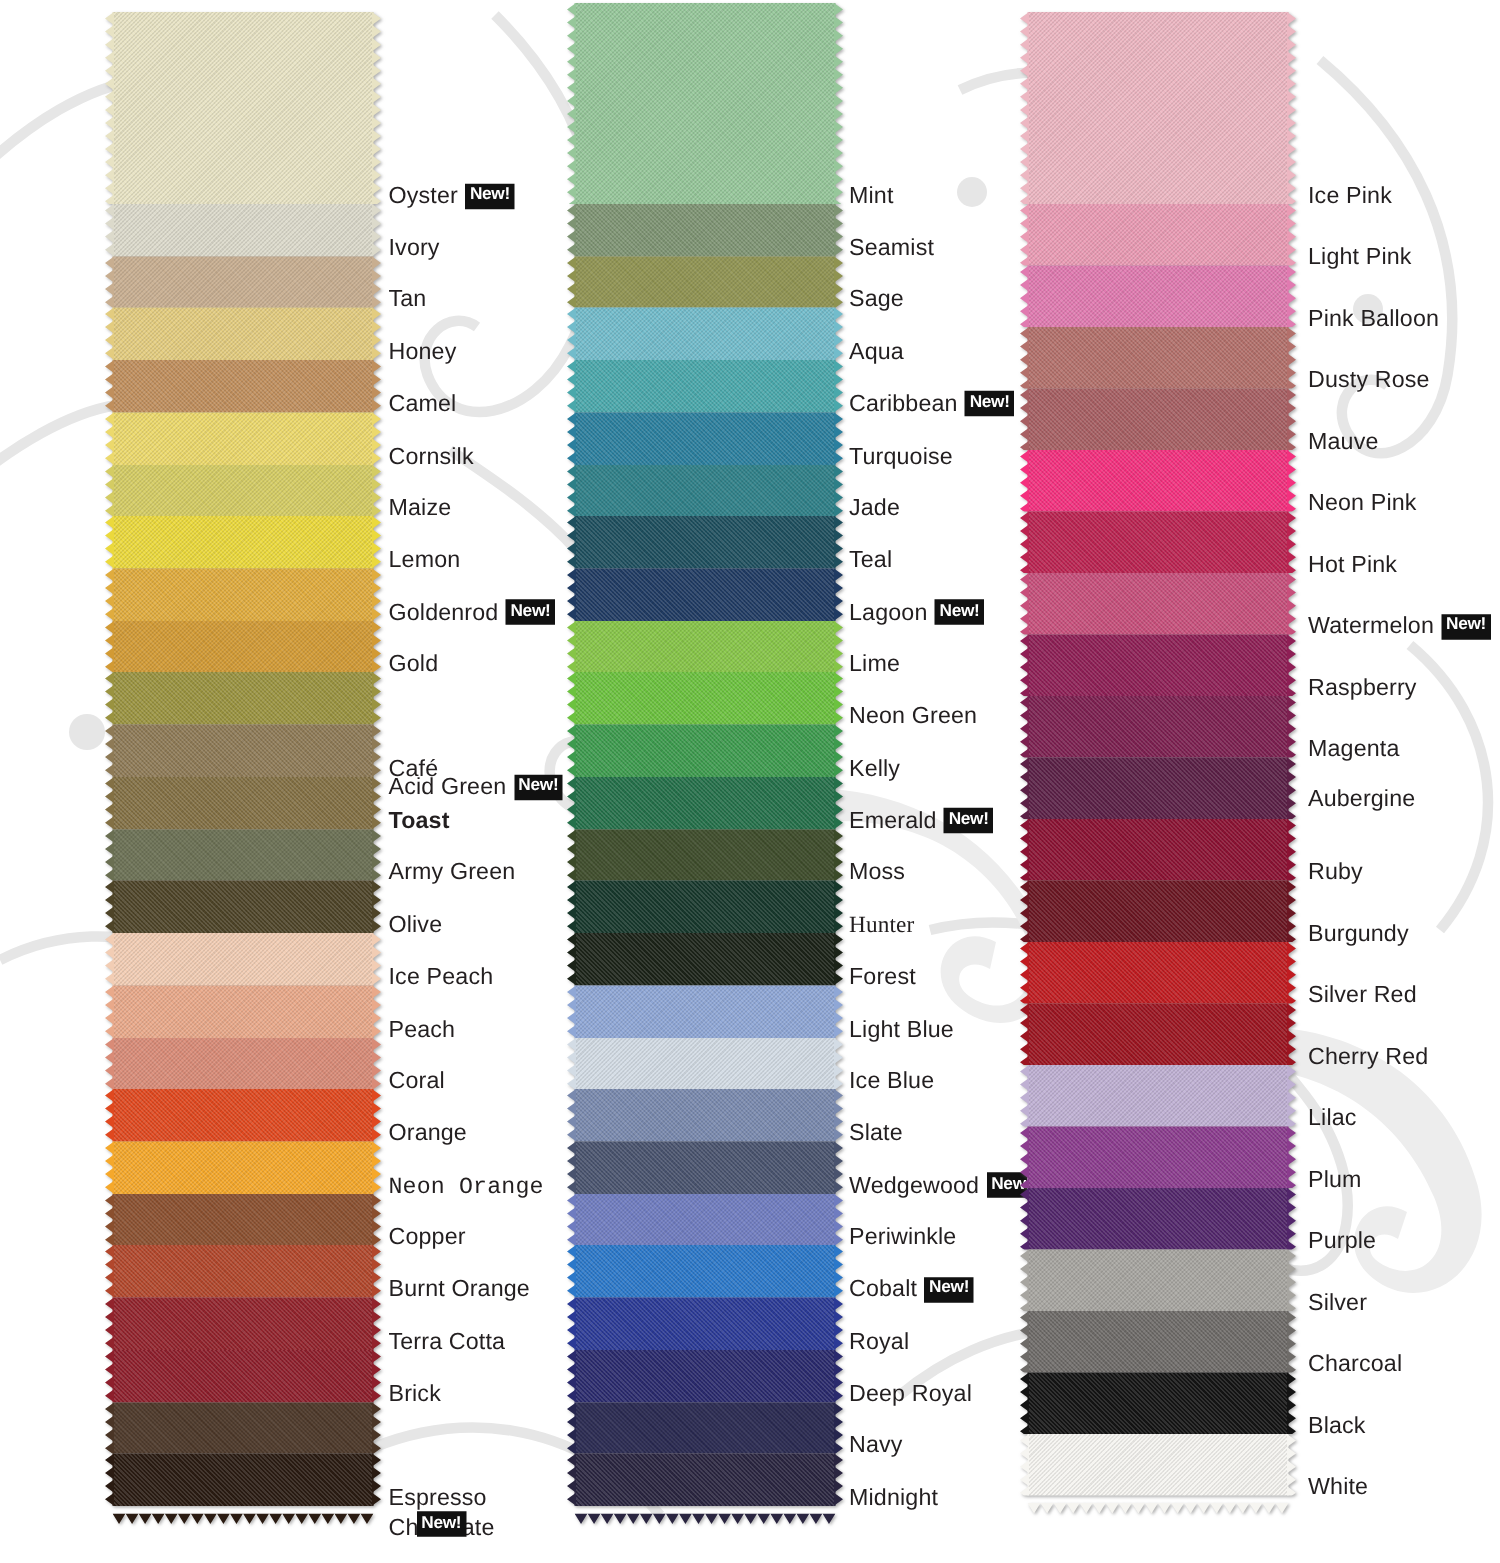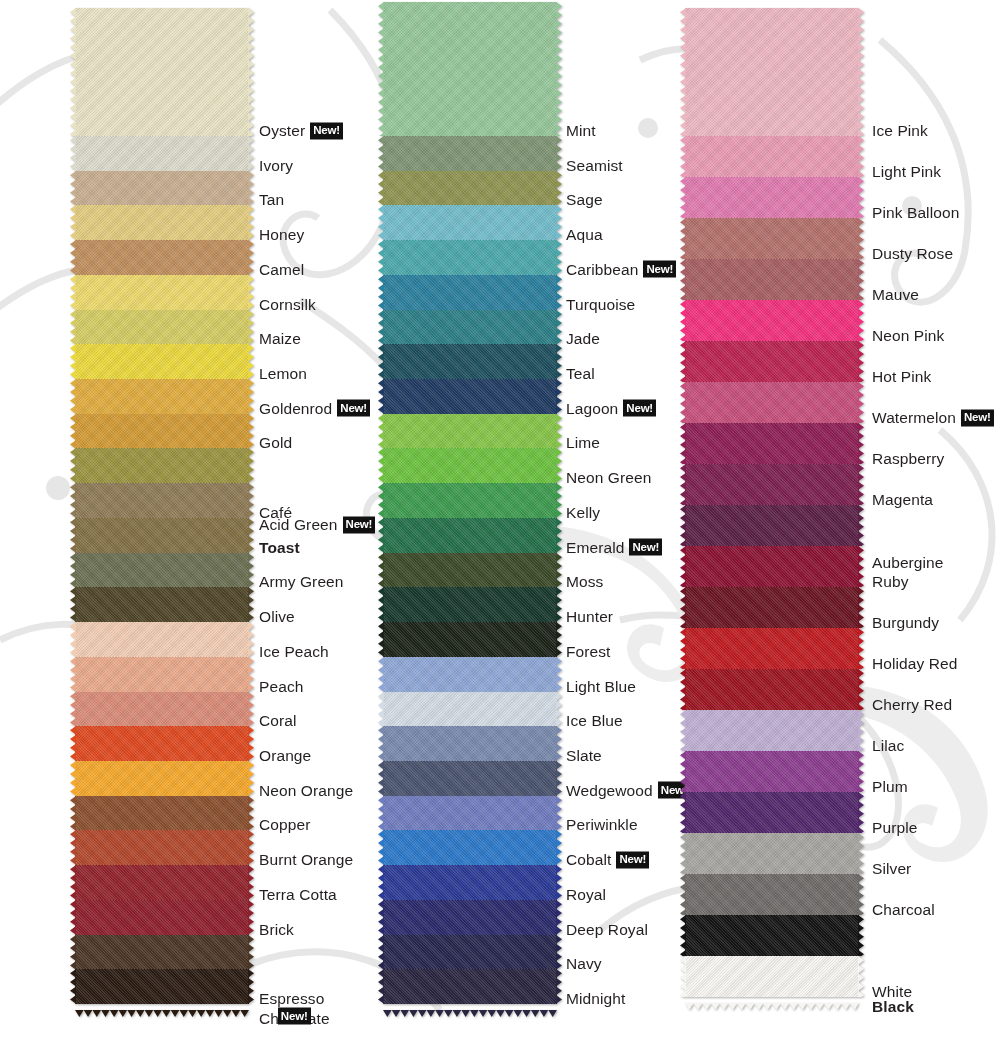--- a/index.html
+++ b/index.html
@@ -492,21 +492,21 @@
       </div>
       <div class="label-row" style="top: 677.52px;">
         <span class="label-text">Peach</span>
       </div>
       <div class="label-row" style="top: 712.24px;">
         <span class="label-text">Coral</span>
       </div>
       <div class="label-row" style="top: 746.96px;">
         <span class="label-text">Orange</span>
       </div>
-      <div class="label-row" style="top: 781.68px;">
+      <div class="label-row" style="top: 781.68px; font-family: Liberation Mono, monospace;">
         <span class="label-text">Neon Orange</span>
       </div>
       <div class="label-row" style="top: 816.4px;">
         <span class="label-text">Copper</span>
       </div>
       <div class="label-row" style="top: 851.12px;">
         <span class="label-text">Burnt Orange</span>
       </div>
       <div class="label-row" style="top: 885.84px;">
         <span class="label-text">Terra Cotta</span>
@@ -852,21 +852,21 @@
       <div class="label-row" style="top: 503.92px;">
         <span class="label-text">Kelly</span>
       </div>
       <div class="label-row" style="top: 538.64px;">
         <span class="label-text">Emerald</span>
         <span class="new-badge">New!</span>
       </div>
       <div class="label-row" style="top: 573.36px;">
         <span class="label-text">Moss</span>
       </div>
-      <div class="label-row" style="top: 608.08px;">
+      <div class="label-row" style="top: 608.08px; font-family: Liberation Serif, serif;">
         <span class="label-text">Hunter</span>
       </div>
       <div class="label-row" style="top: 642.8px;">
         <span class="label-text">Forest</span>
       </div>
       <div class="label-row" style="top: 677.52px;">
         <span class="label-text">Light Blue</span>
       </div>
       <div class="label-row" style="top: 712.24px;">
         <span class="label-text">Ice Blue</span>
@@ -1170,51 +1170,51 @@
       <div class="label-row" style="top: 409px;">
         <span class="label-text">Watermelon</span>
         <span class="new-badge">New!</span>
       </div>
       <div class="label-row" style="top: 450px;">
         <span class="label-text">Raspberry</span>
       </div>
       <div class="label-row" style="top: 491px;">
         <span class="label-text">Magenta</span>
       </div>
-      <div class="label-row" style="top: 554px;">
+      <div class="label-row" style="top: 524px;">
         <span class="label-text">Aubergine</span>
       </div>
       <div class="label-row" style="top: 573px;">
         <span class="label-text">Ruby</span>
       </div>
       <div class="label-row" style="top: 614px;">
         <span class="label-text">Burgundy</span>
       </div>
       <div class="label-row" style="top: 655px;">
-        <span class="label-text">Holiday Red</span>
+        <span class="label-text">Silver Red</span>
       </div>
       <div class="label-row" style="top: 696px;">
         <span class="label-text">Cherry Red</span>
       </div>
       <div class="label-row" style="top: 737px;">
         <span class="label-text">Lilac</span>
       </div>
       <div class="label-row" style="top: 778px;">
         <span class="label-text">Plum</span>
       </div>
       <div class="label-row" style="top: 819px;">
         <span class="label-text">Purple</span>
       </div>
       <div class="label-row" style="top: 860px;">
         <span class="label-text">Silver</span>
       </div>
       <div class="label-row" style="top: 901px;">
         <span class="label-text">Charcoal</span>
       </div>
-      <div class="label-row" style="top: 998px; font-weight: bold;">
+      <div class="label-row" style="top: 942px;">
         <span class="label-text">Black</span>
       </div>
       <div class="label-row" style="top: 983px;">
         <span class="label-text">White</span>
       </div>
     </div>
 
 </div>
 
 </body></html>

